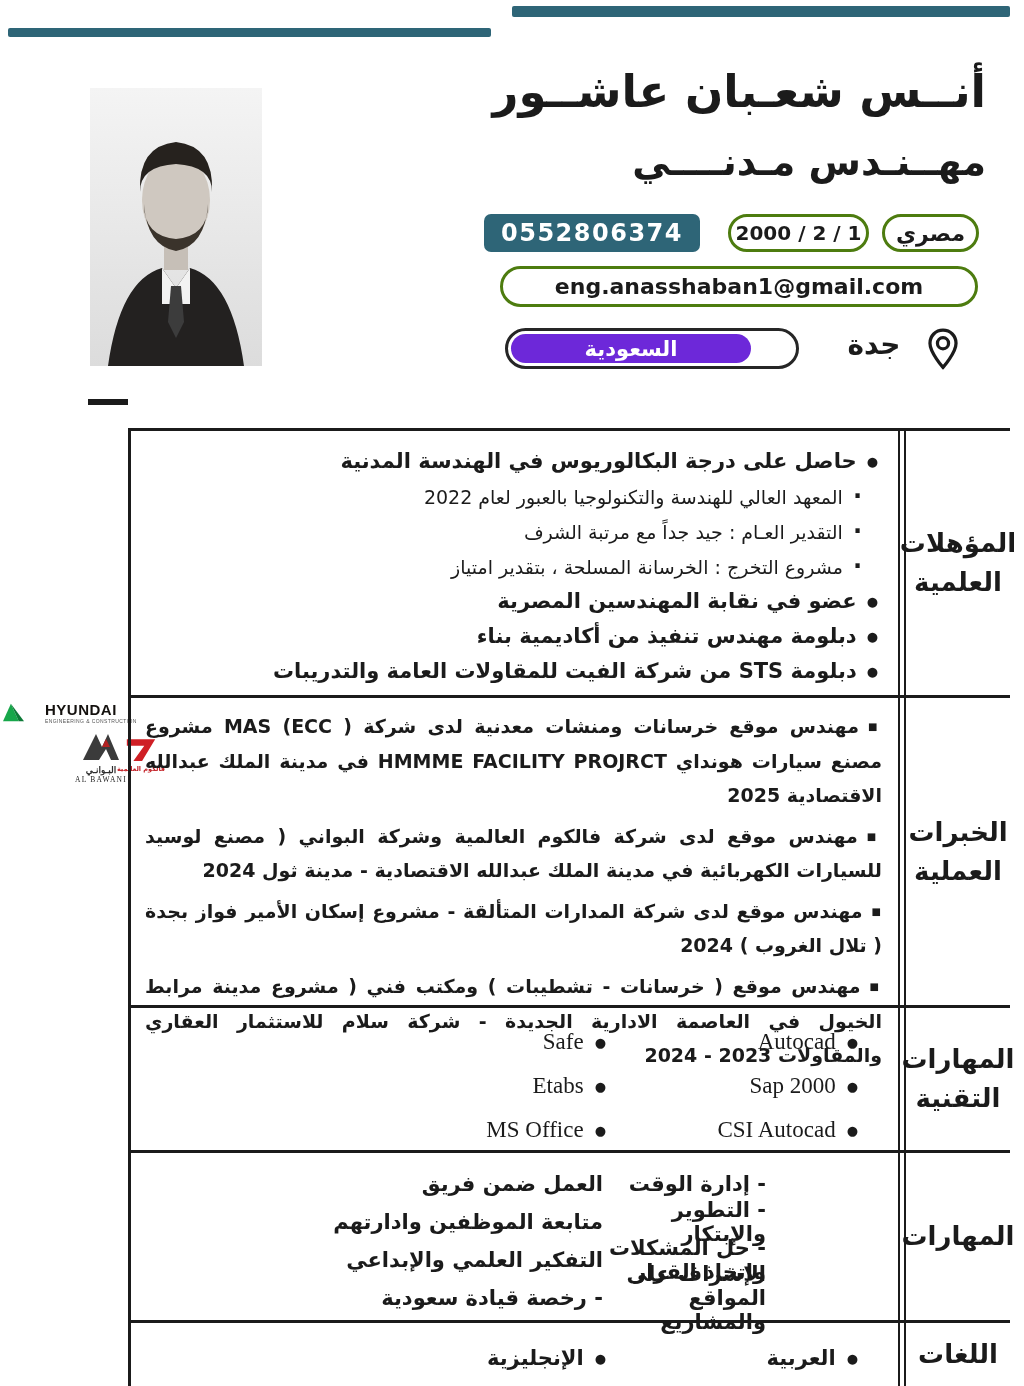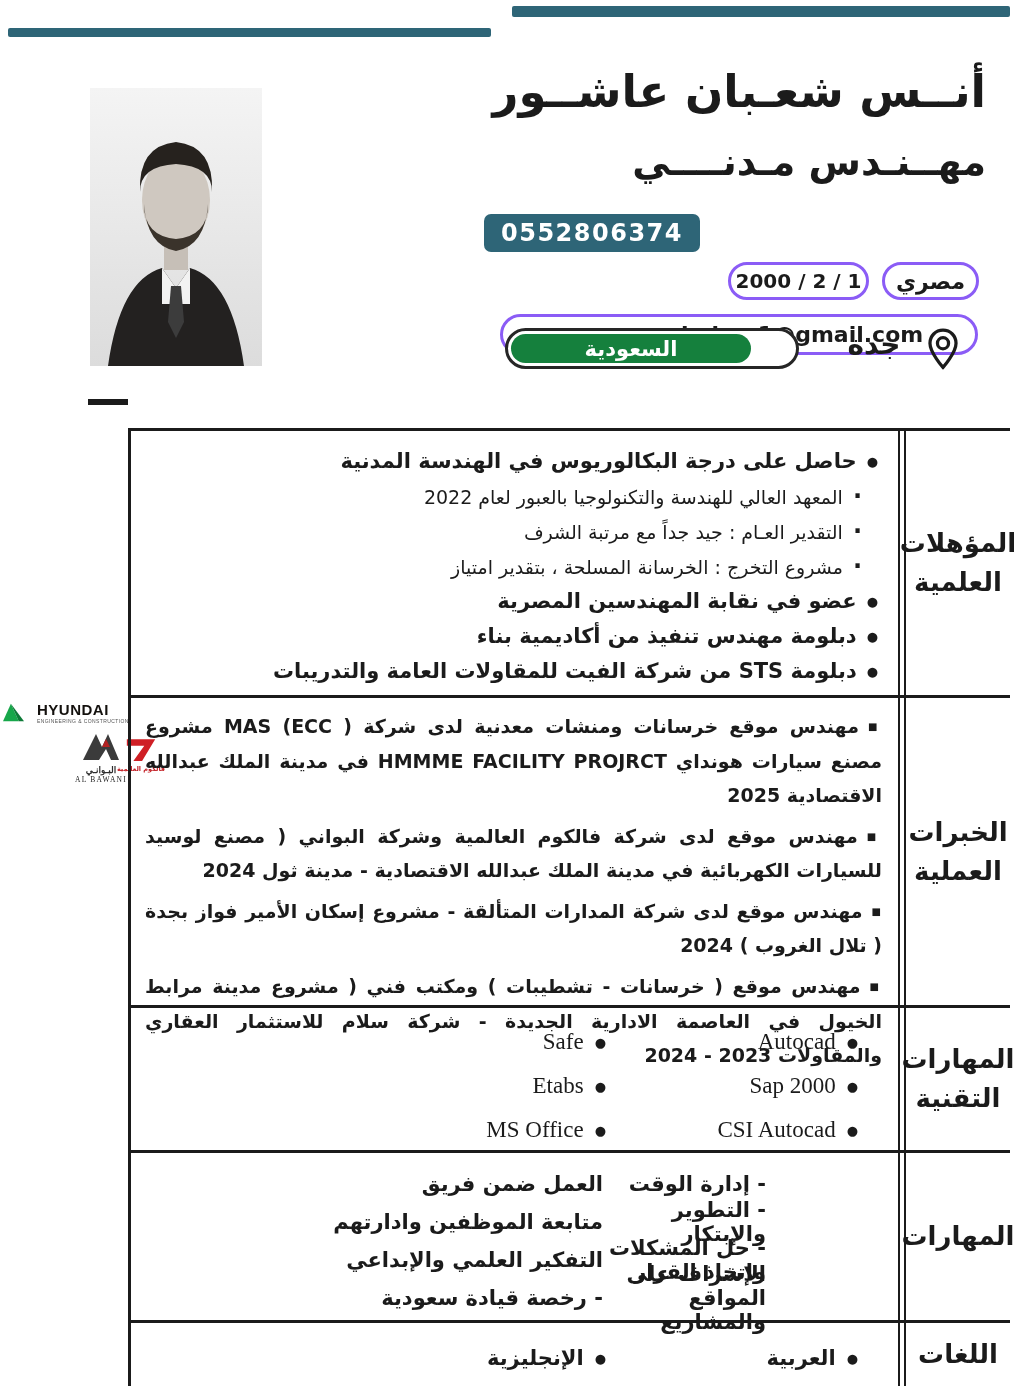--- a/index.html
+++ b/index.html
@@ -14,31 +14,31 @@
 
   
   .photo { position:absolute; left:90px; top:88px; width:172px; height:278px; overflow:hidden; }
   .photo svg { display:block; width:100%; height:100%; }
 
   
   .name    { position:absolute; left:420px; top:64px;  width:566px; text-align:right; font-size:45px; font-weight:bold; line-height:1.25; }
   .jobtitle{ position:absolute; left:420px; top:140px; width:566px; text-align:right; font-size:38px; font-weight:bold; }
 
   
-  .pill { position:absolute; display:flex; align-items:center; justify-content:center; border:3px solid #8b5cf6; border-radius:21px; font-weight:bold; background:#fff;margin-top:48px; }
+  .pill { position:absolute; display:flex; align-items:center; justify-content:center; border:3px solid #4d7c0f; border-radius:21px; font-weight:bold; background:#fff; }
   .pill.nat   { left:882px; top:214px; width:97px;  height:38px; font-size:22px; }
   .pill.date  { left:728px; top:214px; width:141px; height:38px; font-size:20px; direction:ltr; }
   .phone      { position:absolute; left:484px; top:214px; width:216px; height:38px; background:#2e6577; color:#fff; display:flex; align-items:center; justify-content:center; font-size:24px; font-weight:bold; letter-spacing:1.5px; border-radius:7px; direction:ltr; }
   .pill.email { left:500px; top:266px; width:478px; height:41px; font-size:22px; direction:ltr; }
 
   
   .pin  { position:absolute; left:920px; top:326px; width:46px; height:46px; }
   .city { position:absolute; left:832px; top:328px; width:84px; text-align:center; font-size:28px; font-weight:bold; }
   .loc-outline { position:absolute; left:505px; top:328px; width:294px; height:41px; border:3px solid #262626; border-radius:21px; background:#fff; }
-  .loc-country { position:absolute; left:3px; top:3px; width:240px; height:29px; background:#15803d; border-radius:15px; color:#fff; font-size:21px; font-weight:bold; display:flex; align-items:center; justify-content:center; }
+  .loc-country { position:absolute; left:3px; top:3px; width:240px; height:29px; background:#6d28d9; border-radius:15px; color:#fff; font-size:21px; font-weight:bold; display:flex; align-items:center; justify-content:center; }
 
   .short-line { position:absolute; left:88px; top:399px; width:40px; height:6px; background:#1b1b1b; }
 
   
   .cv { position:absolute; left:128px; top:428px; width:882px; height:958px; direction:rtl; border-left:3px solid #1b1b1b; }
   .sec { display:flex; border-top:3px solid #1b1b1b; }
   .sec.edu  { height:267px; }
   .sec.exp  { height:310px; }
   .sec.tech { height:145px; }
   .sec.skl  { height:170px; }
@@ -73,21 +73,21 @@
   .skl-cell:nth-child(even) { padding-right:4px; }
 
   
   .lang-grid { display:grid; grid-template-columns:272px 333px; padding:15px 14px 0 0; }
   .lang-cell { height:40px; display:flex; align-items:center; font-size:21px; font-weight:bold; }
   .lang-cell::before { content:"\25CF"; font-size:13px; margin-left:11px; }
   .lang-cell:nth-child(odd)  { padding-right:26px; }
   .lang-cell:nth-child(even) { padding-right:6px; }
 
   
-  .logo-hyundai { position:absolute; left:2px; top:702px; display:flex; gap:12px; align-items:center; direction:ltr; }
+  .logo-hyundai { position:absolute; left:2px; top:702px; display:flex; gap:20px; align-items:center; direction:ltr; }
   .hy-name { font-family:"Liberation Sans",sans-serif; font-size:15px; font-weight:bold; color:#14110e; letter-spacing:.5px; line-height:1.05; }
   .hy-sub  { font-family:"Liberation Sans",sans-serif; font-size:5px; color:#555; letter-spacing:.4px; }
   .logo-albawani { position:absolute; left:66px; top:730px; width:70px; text-align:center; direction:ltr; }
   .ab-ar   { font-size:9px; font-weight:bold; color:#2d2d2d; line-height:1;font-family:Liberation Serif, serif; }
   .ab-name { font-family:"Liberation Serif",serif; font-size:7.5px; letter-spacing:1.2px; color:#222; }
   .logo-falcom { position:absolute; left:110px; top:737px; width:62px; text-align:center; direction:ltr; }
   .fc-name { font-size:6.5px; color:#c32026; font-weight:bold; }
 </style>
 </head>
 <body>

